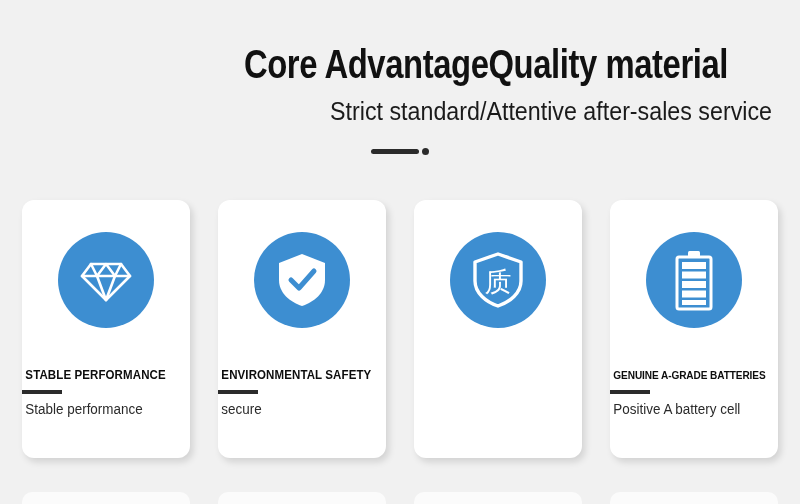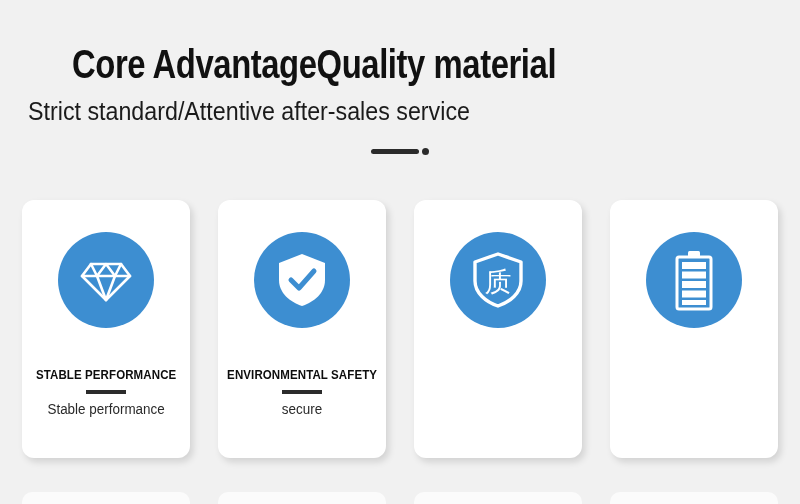--- a/index.html
+++ b/index.html
@@ -10,21 +10,21 @@
     width: 800px;
     height: 504px;
     overflow: hidden;
     background: #f1f1f1;
     font-family: "Liberation Sans", sans-serif;
     position: relative;
   }
 
   
   .header {
-    text-align: left;
+    text-align: right;
     padding-top: 42px;
   }
   .headline {
     font-family: "Liberation Sans", sans-serif;
     font-weight: bold;
     font-size: 40px;
     line-height: 44px;
     color: #111111;
     letter-spacing: -0.5px;
     transform: scaleX(0.82);
@@ -103,21 +103,20 @@
   .icon-circle svg {
     display: block;
   }
 
   
   .card-text {
     margin-top: auto;
     width: 100%;
     display: flex;
     flex-direction: column;
-    align-items: center;
     padding-bottom: 40px;
   }
   .card-title {
     font-family: "Liberation Sans", sans-serif;
     font-weight: bold;
     font-size: 12px;
     line-height: 14px;
     color: #0d0d0d;
     letter-spacing: 0.1px;
     white-space: nowrap;
@@ -227,20 +226,25 @@
           <rect x="16" y="2" width="12" height="6" rx="1.5" fill="#ffffff"></rect>
           <rect x="5" y="8" width="34" height="52" rx="2" fill="none" stroke="#ffffff" stroke-width="3"></rect>
           <rect x="10" y="13" width="24" height="7" fill="#ffffff"></rect>
           <rect x="10" y="22.5" width="24" height="7" fill="#ffffff"></rect>
           <rect x="10" y="32" width="24" height="7" fill="#ffffff"></rect>
           <rect x="10" y="41.5" width="24" height="7" fill="#ffffff"></rect>
           <rect x="10" y="51" width="24" height="5" fill="#ffffff"></rect>
         </svg>
       </span>
     </div>
+    <div class="card-text">
+      <div class="card-title tight">GENUINE A-GRADE BATTERIES</div>
+      <div class="card-rule"></div>
+      <div class="card-sub">Positive A battery cell</div>
+    </div>
   </div>
 
 </div>
 
 <div class="next-row-peek">
   <div class="peek-card"></div>
   <div class="peek-card"></div>
   <div class="peek-card"></div>
   <div class="peek-card"></div>
 </div>

